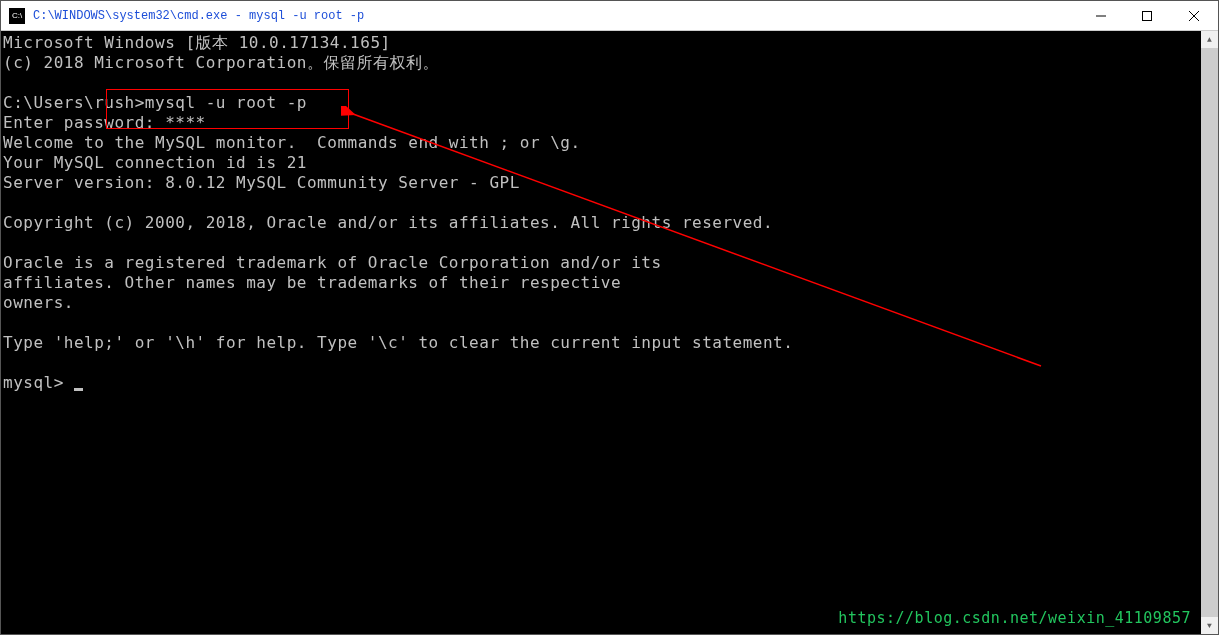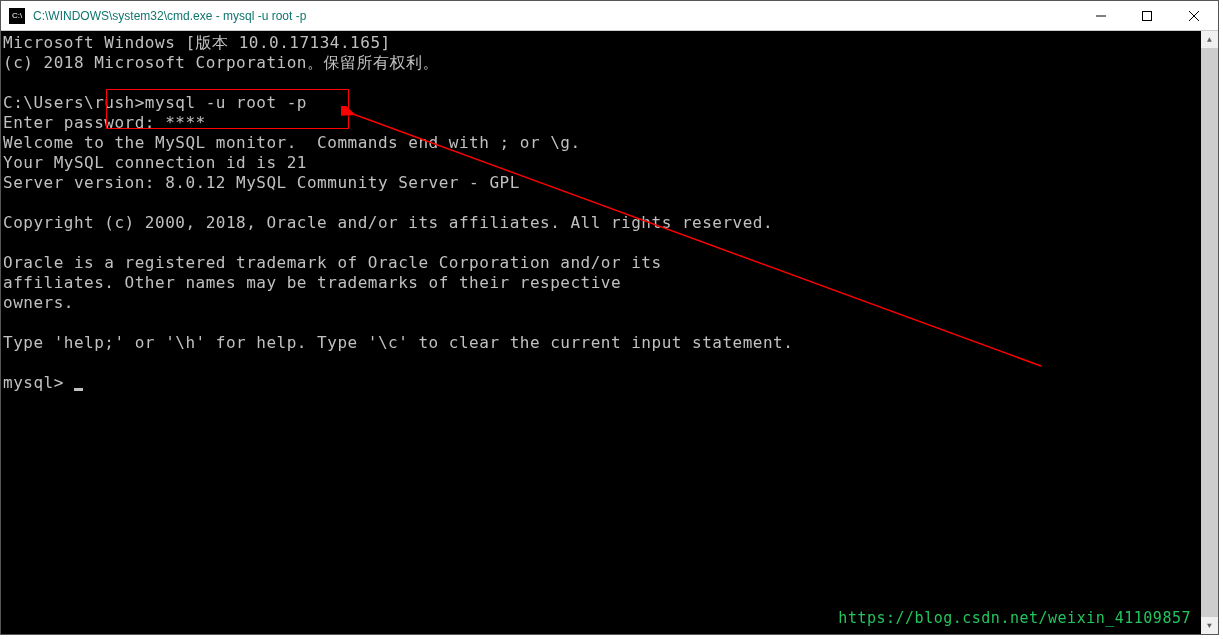--- a/index.html
+++ b/index.html
@@ -32,23 +32,23 @@
       background: #000;
       display: flex;
       align-items: center;
       justify-content: center;
       font-size: 8px;
       color: #fff;
       font-family: sans-serif;
     }
     .titlebar-text {
       flex: 1;
-      font-family: Liberation Sans, sans-serif;
+      font-family: Liberation Mono, monospace;
       font-size: 12px;
-      color: #0f766e;
+      color: #1d4ed8;
       padding-left: 2px;
     }
     .window-controls {
       display: flex;
       height: 100%;
     }
     .win-btn {
       width: 46px;
       height: 100%;
       display: flex;

